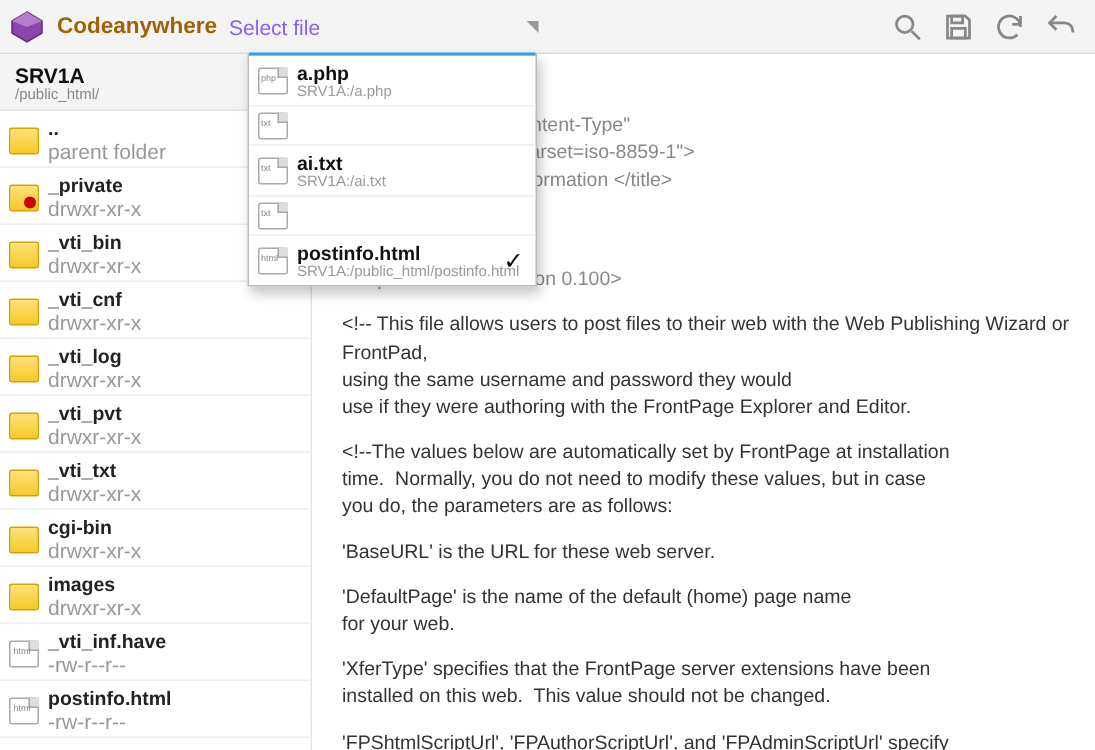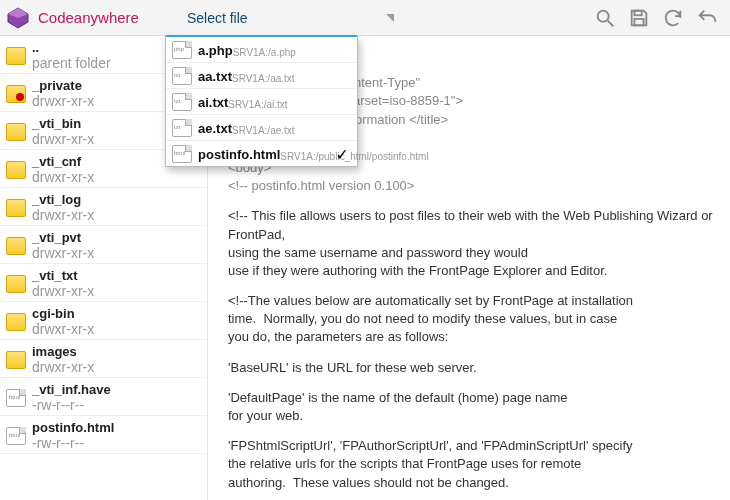--- a/index.html
+++ b/index.html
@@ -1,20 +1,20 @@
 <!DOCTYPE html>
 <html><head>
 <meta charset="utf-8">
 <style>
   * { margin: 0; padding: 0; box-sizing: border-box; font-family: Arial, Helvetica, sans-serif; }
   html, body { width: 730px; height: 500px; overflow: hidden; background: #fff; }
   .toolbar { height: 36px; background: #f4f4f4; border-bottom: 1px solid #ddd; display: flex; align-items: center; padding: 0 6px 0 6px; }
   .app-logo { width: 24px; height: 24px; margin-right: 8px; }
-  .app-title { font-size: 15px; color: #be185d; font-weight: 400; flex: 0 0 auto; margin-right: 40px; }
-  .tb-select { font-size: 14px; color: #0c4a6e; flex: 0 0 auto; padding: 4px 8px; cursor: pointer; }
+  .app-title { font-size: 15px; color: #a16207; font-weight: 700; flex: 0 0 auto; }
+  .tb-select { font-size: 14px; color: #8b5cf6; flex: 0 0 auto; padding: 4px 8px; cursor: pointer; }
   .tb-spinner-tri { margin-left: 130px; width:0;height:0;border-left:8px solid transparent;border-top:8px solid #999; }
   .tb-spacer { flex: 1; }
   .tb-icon { width: 34px; height: 34px; display: flex; align-items: center; justify-content: center; cursor: pointer; color: #888; }
   .tb-icon svg { width: 22px; height: 22px; stroke: #888; fill: none; stroke-width:2; }
   .body { display: flex; height: calc(500px - 36px); }
   .sidebar { width: 208px; background: #fff; border-right: 1px solid #e5e5e5; display: flex; flex-direction: column; }
   .srv-hdr { background: #f4f4f4; padding: 6px 10px 4px 10px; border-bottom: 1px solid #e0e0e0;}
   .srv-name { font-weight: bold; font-size: 14px; color:#111; }
   .srv-path { font-size: 10px; color: #888; }
   .tree { overflow-y: auto; flex:1; }
@@ -34,21 +34,21 @@
   .editor { flex:1; padding: 8px 14px 8px 20px; font-size: 13px; color:#333; line-height:1.4; overflow:hidden; position:relative;}
   .editor p { margin: 0 0 12px 0; white-space: pre-wrap; }
   
   .dropdown { position:absolute; left:165px; top:36px; width:193px; background:#fff; border:1px solid #bbb; box-shadow: 2px 4px 8px rgba(0,0,0,.25); z-index:50; }
   .dropdown::before{content:"";position:absolute;left:0;right:0;top:-2px;height:2px;background:#35a3e6;}
   .dd-item { display:flex; align-items:center; padding:4px 6px 3px 6px; border-bottom:1px solid #eee; cursor:pointer; position:relative;}
   .dd-item:last-child{border-bottom:none;}
   .dd-ico { width:20px;height:18px;margin-right:6px;flex:0 0 auto; background:#fff;border:1px solid #aaa;border-radius:2px;position:relative;}
   .dd-ico::before{content:"";position:absolute;right:-1px;top:-1px;width:6px;height:6px;background:#ddd;border-left:1px solid #aaa;border-bottom:1px solid #aaa;}
   .dd-ico span{position:absolute;left:1px;top:4px;font-size:6px;color:#888;}
-  .dd-txt{display:flex;flex-direction:row;align-items:flex-end;}
+  .dd-txt{display:flex;flex-direction:column;}
   .dd-name{font-size:13px;font-weight:bold;color:#111;}
   .dd-path{font-size:10px;color:#999;}
   .dd-check{position:absolute;right:8px;top:50%;transform:translateY(-50%);font-size:16px;color:#000;}
 </style>
 </head>
 <body>
 
 <div class="toolbar">
   <div class="app-logo">
     <svg viewBox="0 0 24 24">
@@ -81,20 +81,24 @@
   <div class="tb-icon">
       <svg viewBox="0 0 24 24">
         <path d="M9 14l-5-5 5-5"></path>
         <path d="M4 9h11a6 6 0 016 6v1"></path>
       </svg>
     </div>
 </div>
 
 <div class="body">
   <div class="sidebar">
+    <div class="srv-hdr">
+      <div class="srv-name">SRV1A</div>
+      <div class="srv-path">/public_html/</div>
+    </div>
     <div class="tree" id="tree">
         <div class="tree-item">
           <div class="ico folder-ico"></div>
           <div class="tree-txt">
             <div class="titem-name">..</div>
             <div class="titem-perm">parent folder</div>
           </div>
         </div>
         <div class="tree-item">
           <div class="ico folder-ico priv"></div>
@@ -179,20 +183,22 @@
     <p style="color:#888">&lt;!-- postinfo.html version 0.100&gt;</p>
     <p>&lt;!-- This file allows users to post files to their web with the Web Publishing Wizard or FrontPad,
 using the same username and password they would
 use if they were authoring with the FrontPage Explorer and Editor.</p>
     <p>&lt;!--The values below are automatically set by FrontPage at installation
 time.  Normally, you do not need to modify these values, but in case
 you do, the parameters are as follows:</p>
     <p>'BaseURL' is the URL for these web server.</p>
     <p>'DefaultPage' is the name of the default (home) page name
 for your web.</p>
+    <p>'XferType' specifies that the FrontPage server extensions have been
+installed on this web.  This value should not be changed.</p>
     <p>'FPShtmlScriptUrl', 'FPAuthorScriptUrl', and 'FPAdminScriptUrl' specify
 the relative urls for the scripts that FrontPage uses for remote
 authoring.  These values should not be changed.</p>
 
   </div>
 </div>
 
 <div class="dropdown" id="dropdown">
     <div class="dd-item">
       <div class="dd-ico">
@@ -200,42 +206,34 @@
       </div>
       <div class="dd-txt">
         <div class="dd-name">a.php</div>
         <div class="dd-path">SRV1A:/a.php</div>
       </div>
     </div>
     <div class="dd-item">
       <div class="dd-ico">
         <span>txt</span>
       </div>
-      <div class="dd-txt">
-        <div class="dd-name">aa.txt</div>
-        <div class="dd-path">SRV1A:/aa.txt</div>
-      </div>
     </div>
     <div class="dd-item">
       <div class="dd-ico">
         <span>txt</span>
       </div>
       <div class="dd-txt">
         <div class="dd-name">ai.txt</div>
         <div class="dd-path">SRV1A:/ai.txt</div>
       </div>
     </div>
     <div class="dd-item">
       <div class="dd-ico">
         <span>txt</span>
       </div>
-      <div class="dd-txt">
-        <div class="dd-name">ae.txt</div>
-        <div class="dd-path">SRV1A:/ae.txt</div>
-      </div>
     </div>
     <div class="dd-item">
       <div class="dd-ico">
         <span>html</span>
       </div>
       <div class="dd-txt">
         <div class="dd-name">postinfo.html</div>
         <div class="dd-path">SRV1A:/public_html/postinfo.html</div>
       </div>
       <div class="dd-check">✓</div>

